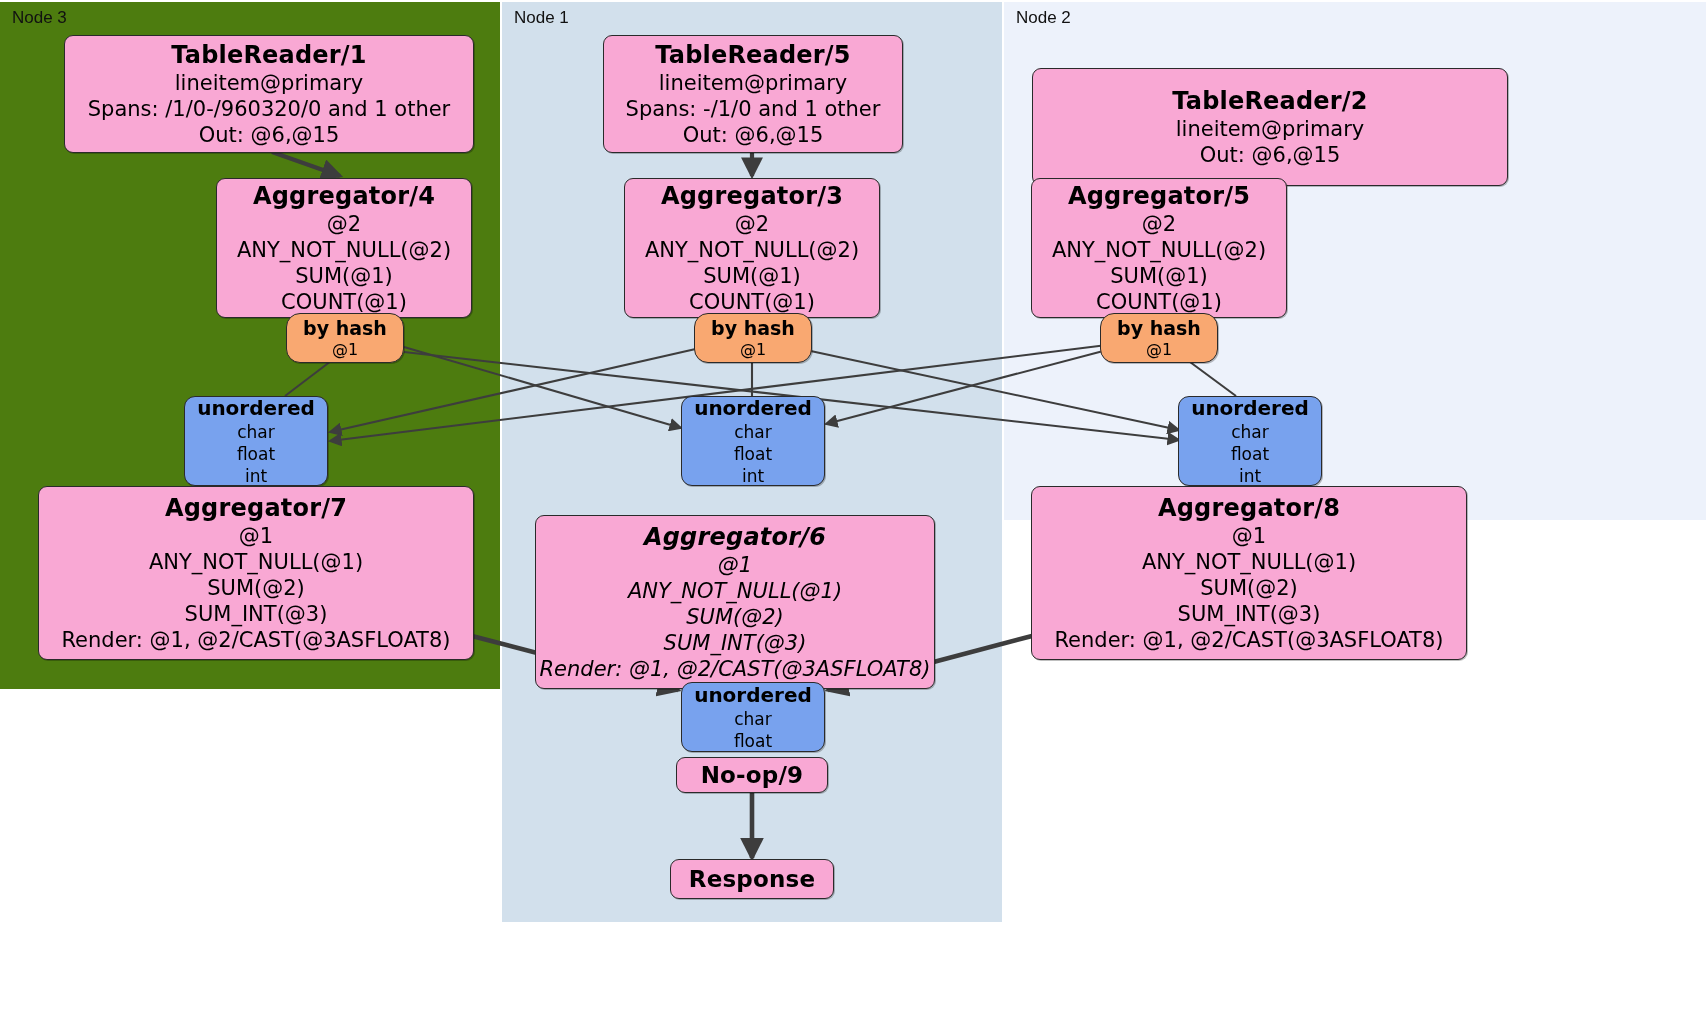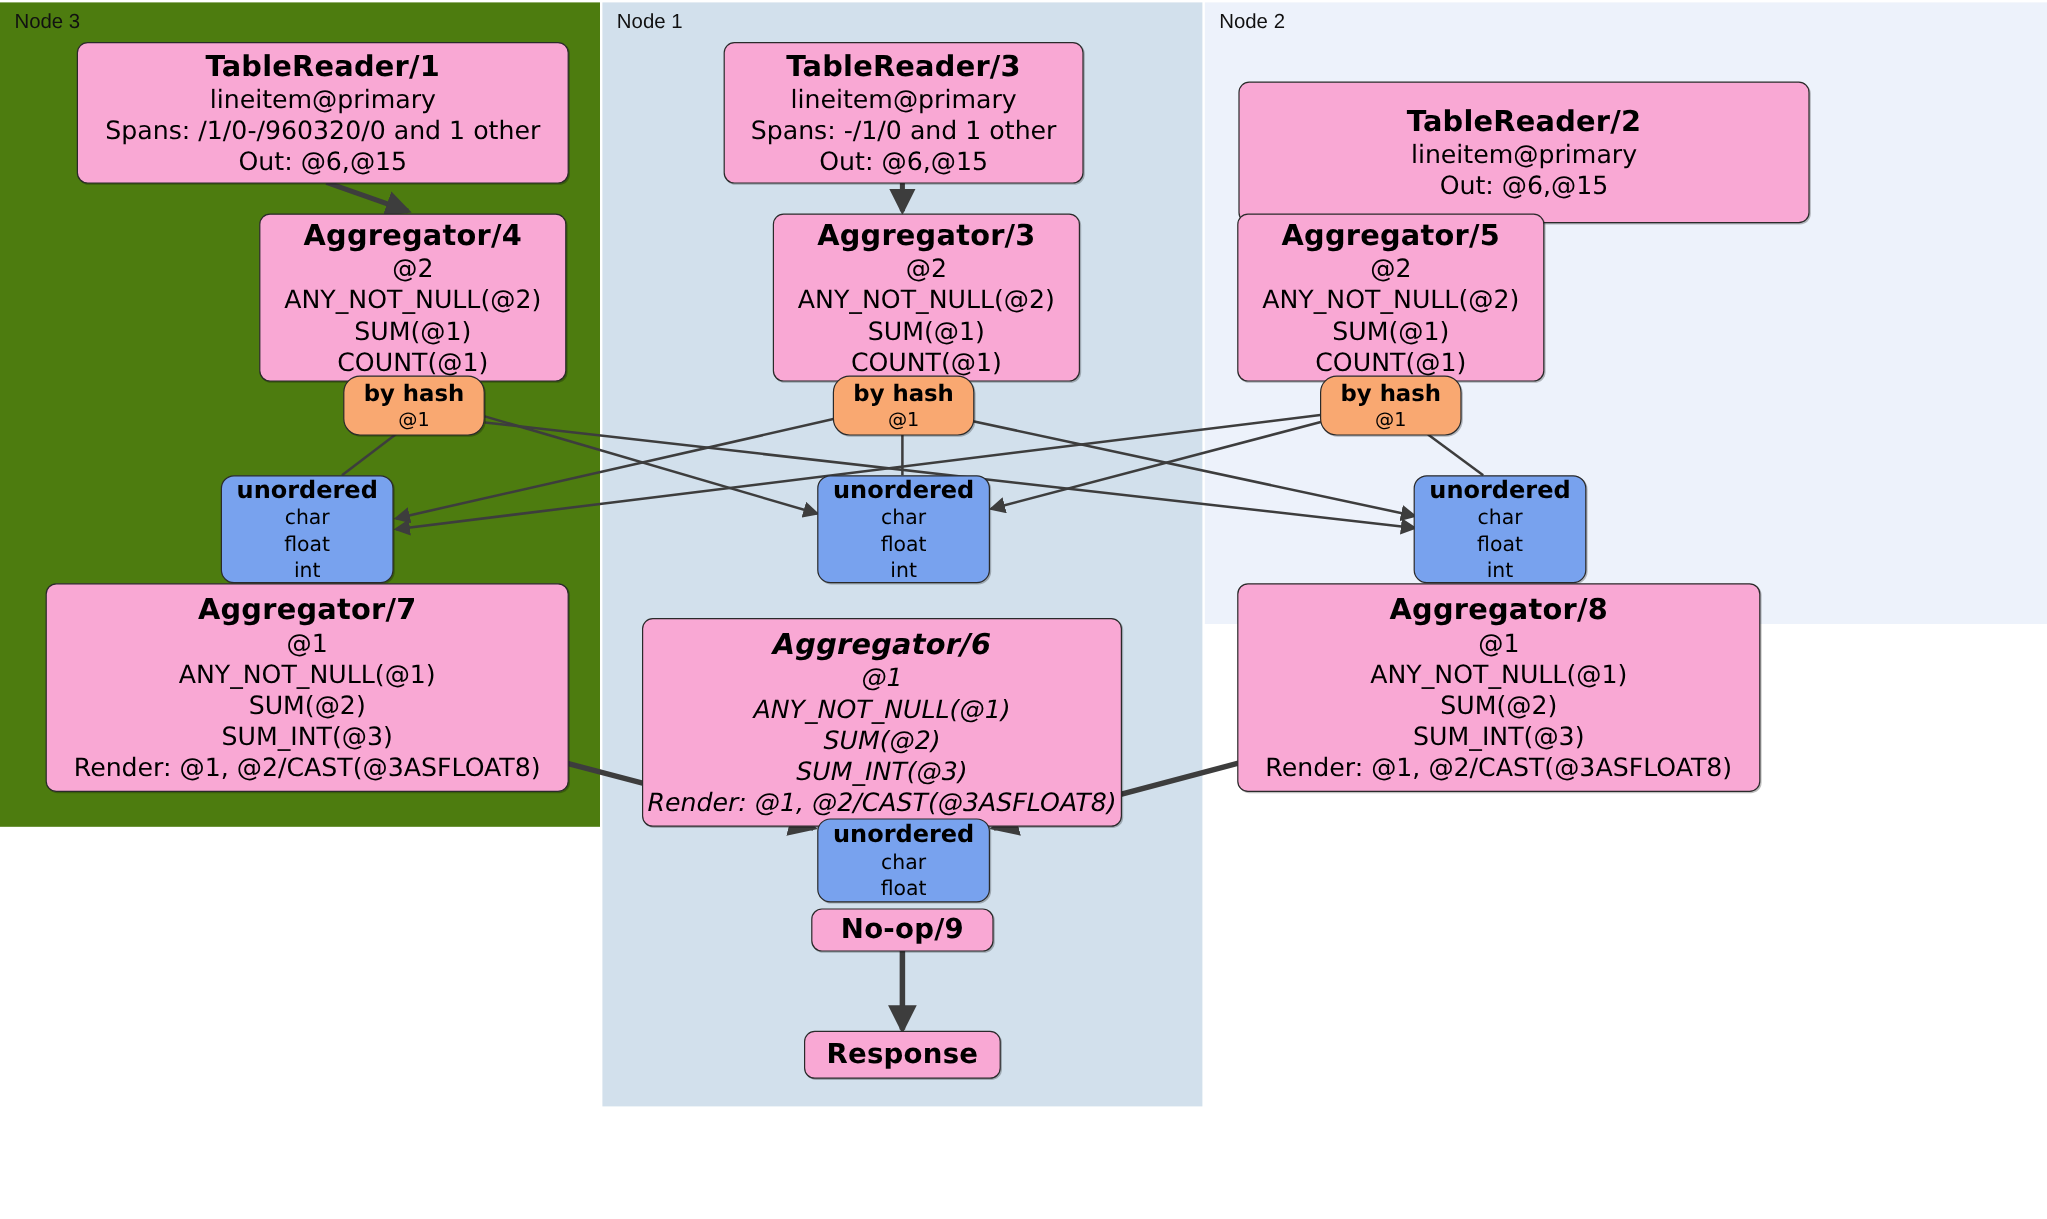--- a/index.html
+++ b/index.html
@@ -105,41 +105,41 @@
   </svg>
 
   <div class="box proc" style="left:64px;top:35px;width:410px;height:118px;">
     <div class="title">TableReader/1</div>
     <div class="line">lineitem@primary</div>
     <div class="line">Spans: /1/0-/960320/0 and 1 other</div>
     <div class="line">Out: @6,@15</div>
   </div>
 
   <div class="box proc" style="left:603px;top:35px;width:300px;height:118px;">
-    <div class="title">TableReader/3</div>
+    <div class="title">TableReader/5</div>
     <div class="line">lineitem@primary</div>
     <div class="line">Spans: -/1/0 and 1 other</div>
     <div class="line">Out: @6,@15</div>
   </div>
 
   <div class="box proc" style="left:1032px;top:24px;width:476px;height:118px;margin-top:44px;">
     <div class="title">TableReader/2</div>
     <div class="line">lineitem@primary</div>
     <div class="line">Out: @6,@15</div>
   </div>
 
   <div class="box proc" style="left:216px;top:178px;width:256px;height:140px;">
     <div class="title">Aggregator/4</div>
     <div class="line">@2</div>
     <div class="line">ANY_NOT_NULL(@2)</div>
     <div class="line">SUM(@1)</div>
     <div class="line">COUNT(@1)</div>
   </div>
 
-  <div class="box proc" style="left:644px;top:178px;width:256px;height:140px;">
+  <div class="box proc" style="left:624px;top:178px;width:256px;height:140px;">
     <div class="title">Aggregator/3</div>
     <div class="line">@2</div>
     <div class="line">ANY_NOT_NULL(@2)</div>
     <div class="line">SUM(@1)</div>
     <div class="line">COUNT(@1)</div>
   </div>
 
   <div class="box proc" style="left:1031px;top:178px;width:256px;height:140px;">
     <div class="title">Aggregator/5</div>
     <div class="line">@2</div>

